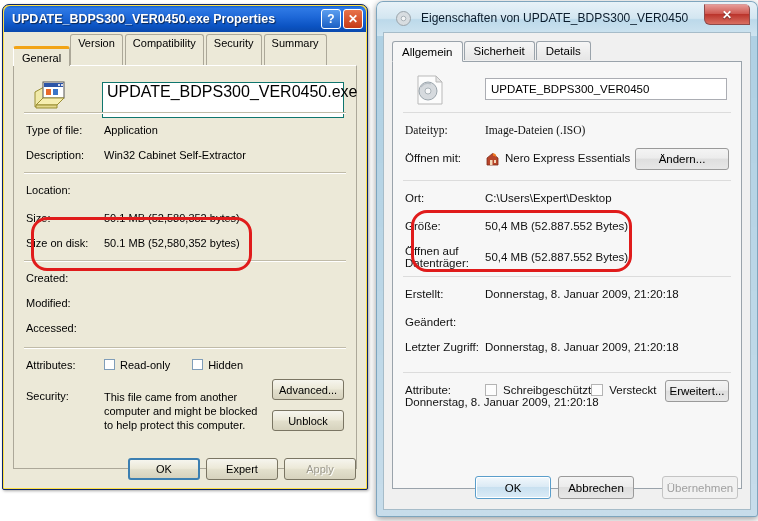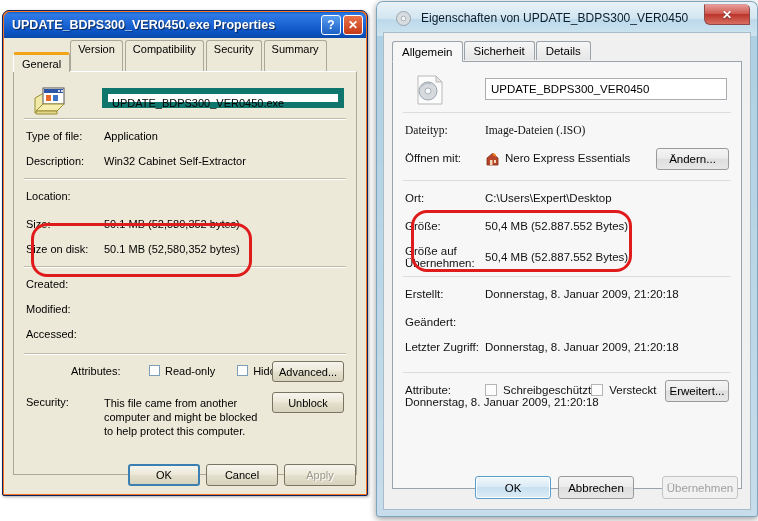--- a/index.html
+++ b/index.html
@@ -7,22 +7,22 @@
     width:758px;height:521px;
     background:#ffffff;
     font-family:"Liberation Sans", sans-serif;
     font-size:11px;
     color:#000;
     overflow:hidden;
     position:relative;
   }
   
   #xp-dialog{
-    position:absolute;left:2px;top:10px;width:366px;height:486px;
-    background:#f97316;
+    position:absolute;left:2px;top:4px;width:366px;height:486px;
+    background:#fde047;
     border:1px solid #0a246a;
     border-radius:7px 7px 2px 2px;
     box-sizing:border-box;
     box-shadow:1px 1px 3px rgba(0,0,0,.35);
   }
   #xp-titlebar{
     position:absolute;left:1px;top:1px;right:1px;height:26px;
     border-radius:6px 6px 0 0;
     background:linear-gradient(180deg,#0b5ed0 0%,#2f7ae5 8%,#1e68d8 42%,#0b53c2 78%,#0a49ad 100%);
     display:flex;align-items:center;
@@ -61,36 +61,37 @@
   }
   #xp-panel{
     position:absolute;left:9px;top:33px;right:9px;height:404px;
     background:#ece9d8;border:1px solid #aca899;border-top-color:#ffffff;
     box-sizing:border-box;
   }
   .xp-row{position:absolute;display:flex;font-size:11px;}
   .xp-lbl{width:78px;flex:0 0 78px;}
   .xp-sep{position:absolute;left:10px;right:10px;height:0;border-top:1px solid #c0bba8;border-bottom:1px solid #ffffff;}
   .xp-name-field{
-    position:absolute;left:88px;top:16px;right:12px;height:20px;
-    background:#fff;border:6px solid #0f766e;box-sizing:border-box;
-    font-size:11px;line-height:18px;padding-left:4px;color:#000;
+    position:absolute;left:88px;top:16px;right:12px;height:36px;
+    background:#fff;border:1px solid #0f766e;box-sizing:border-box;
+    font-size:16px;line-height:18px;padding-left:4px;color:#000;
   }
   
   #xp-fileicon{position:absolute;left:18px;top:12px;width:34px;height:32px;}
   .xp-check{
     width:11px;height:11px;background:#fff;border:1px solid #7f9db9;
     display:inline-block;box-sizing:border-box;vertical-align:-1px;margin-right:5px;
   }
   .xp-button{
     background:linear-gradient(180deg,#f6f5ee 0%,#ece9d8 46%,#e2dfcc 54%,#d6d2bd 100%);
     border:1px solid #7a7563;border-radius:3px;
     font-size:11px;text-align:center;color:#000;
     display:flex;align-items:center;justify-content:center;
     box-sizing:border-box;
+    margin-top:24px;
   }
   .xp-button.disabled{color:#9d9a8d;text-shadow:1px 1px 0 #fff;}
   .xp-button.default{border:2px solid #3c7fb1;}
   #xp-footer{position:absolute;right:10px;bottom:8px;display:flex;gap:6px;}
   #xp-footer .xp-button{width:72px;height:22px;}
 
   
   #w7-dialog{
     position:absolute;left:376px;top:1px;width:382px;height:516px;
     border-radius:7px 7px 3px 3px;
@@ -245,42 +246,42 @@
         <span class="xp-lbl">Modified:</span>
         <span></span>
       </div>
       <div class="xp-row" style="left:12px;top:256px;right:12px;">
         <span class="xp-lbl">Accessed:</span>
         <span></span>
       </div>
 
       <div class="xp-sep" style="top:281px;"></div>
 
-      <div class="xp-row" style="left:12px;top:293px;margin-left:45px;">
+      <div class="xp-row" style="left:12px;top:293px;">
         <span class="xp-lbl">Attributes:</span>
         <span style="margin-right:22px;">
           <span class="xp-check"></span><span>Read-only</span>
         </span>
         <span>
           <span class="xp-check"></span><span>Hidden</span>
         </span>
       </div>
       <div class="xp-button" style="position:absolute;right:12px;top:289px;width:72px;height:21px;">Advanced...</div>
 
       <div class="xp-row" style="left:12px;top:324px;width:250px;">
         <span class="xp-lbl">Security:</span>
         <span style="width:165px;line-height:14px;">This file came from another computer and might be blocked to help protect this computer.</span>
       </div>
       <div class="xp-button" style="position:absolute;right:12px;top:320px;width:72px;height:21px;">Unblock</div>
 
     </div>
 
     <div id="xp-footer">
       <div class="xp-button default">OK</div>
-      <div class="xp-button">Cancel</div>
+      <div class="xp-button">Expert</div>
       <div class="xp-button disabled">Apply</div>
     </div>
 
   </div>
 
   <div class="annot" style="left:28px;top:212px;width:215px;height:48px;"></div>
 </div>
 
 <div id="w7-dialog">
 
@@ -322,34 +323,34 @@
       <div class="w7-row" style="left:12px;top:90px;">
         <span class="w7-lbl">Öffnen mit:</span>
         <svg style="width:15px;height:14px;margin-right:5px;" viewBox="0 0 15 14">
           <polygon points="2,6 7.5,1.5 13,6 13,13 2,13" fill="#b8452a" stroke="#7d2d1a" stroke-width="0.8"></polygon>
           <rect x="5" y="8" width="2.5" height="5" fill="#f2d7b8"></rect>
           <rect x="9" y="8" width="2" height="3" fill="#f2d7b8"></rect>
           <path d="M8 1 q4 1 3 4 q-2 -2 -3 -1 z" fill="#f07a1e"></path>
         </svg>
         <span>Nero Express Essentials</span>
       </div>
-      <div class="w7-button" style="position:absolute;right:12px;top:86px;width:73px;height:22px;">Ändern...</div>
+      <div class="w7-button" style="position:absolute;right:12px;top:86px;width:94px;height:22px;">Ändern...</div>
 
       <div class="w7-sep" style="top:118px;"></div>
 
       <div class="w7-row" style="left:12px;top:130px;right:12px;">
         <span class="w7-lbl">Ort:</span>
         <span>C:\Users\Expert\Desktop</span>
       </div>
       <div class="w7-row" style="left:12px;top:158px;right:12px;">
         <span class="w7-lbl">Größe:</span>
         <span>50,4 MB (52.887.552 Bytes)</span>
       </div>
       <div class="w7-row" style="left:12px;top:183px;right:12px;align-items:center;">
-        <span class="w7-lbl" style="line-height:12px;">Größe auf Übernehmen:</span>
+        <span class="w7-lbl" style="line-height:12px;">Öffnen auf Datenträger:</span>
         <span>50,4 MB (52.887.552 Bytes)</span>
       </div>
 
       <div class="w7-sep" style="top:214px;"></div>
 
       <div class="w7-row" style="left:12px;top:226px;right:12px;">
         <span class="w7-lbl">Erstellt:</span>
         <span>Donnerstag, 8. Januar 2009, 21:20:18</span>
       </div>
       <div class="w7-row" style="left:12px;top:254px;right:12px;flex-direction:column;">

